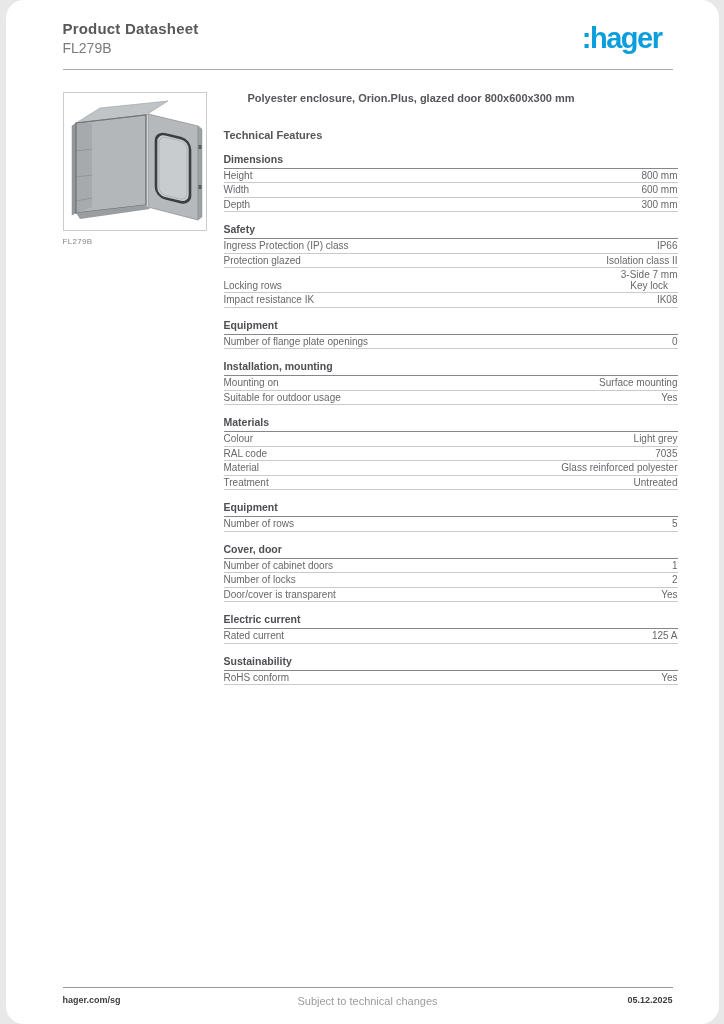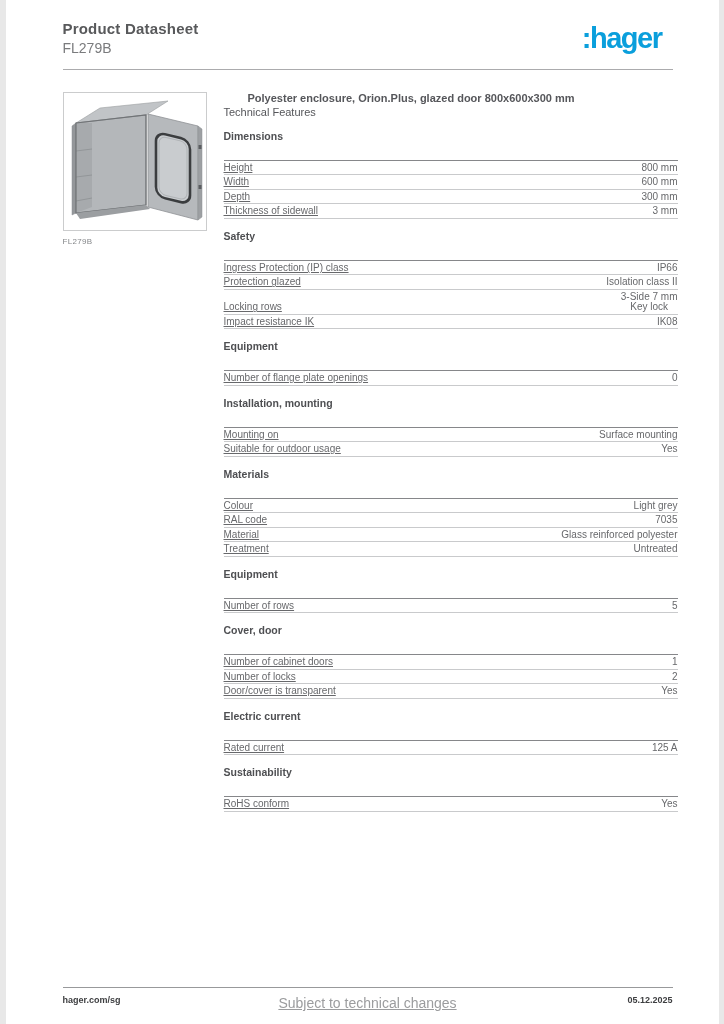--- a/index.html
+++ b/index.html
@@ -4,20 +4,21 @@
 <style>
   * { margin:0; padding:0; box-sizing:border-box; }
   html,body { background:#e8e8e8; }
   .page {
     position:relative;
     width:713px; height:1024px;
     margin:0 auto;
     background:#ffffff;
     font-family:"Liberation Sans", sans-serif;
     overflow:hidden;
+    border-radius:18px;
   }
   
   .header { position:absolute; left:57px; right:57px; top:20px; height:46px; }
   .header-title { font-size:15px; font-weight:bold; color:#58595b; letter-spacing:0.2px; }
   .header-code  { font-size:14px; color:#7a7b7d; margin-top:3px; }
   .logo {
     position:absolute; right:0; top:4px;
     font-size:29px; font-weight:bold; letter-spacing:-1.5px;
     color:#0a9fdc; line-height:1;
   }
@@ -30,44 +31,44 @@
   .image-frame {
     width:144px; height:139px;
     border:1px solid #cbcccd; background:#fff;
     display:flex; align-items:center; justify-content:center;
   }
   .image-frame svg { display:block; }
   .image-caption { margin-top:6px; font-size:8px; color:#85878a; letter-spacing:0.3px; }
   
   .specs { position:absolute; left:218px; top:92px; width:454px; }
   .product-title { font-size:11px; font-weight:bold; color:#55565a; line-height:1.25;padding-left:24px; }
-  .tech-heading  { font-size:11px; font-weight:normal; color:#55565a; }
+  .tech-heading  { font-size:11px; font-weight:bold; color:#55565a; margin-top:23px; }
   .sections { margin-top:13px; }
   .spec-section { margin-bottom:12px; }
   .spec-section-title {
     font-size:10.5px; font-weight:bold; color:#4e4f52;
-    padding-bottom:18px; line-height:11px;
+    padding-bottom:3px; line-height:11px;
     border-bottom:1px solid #86878a;
   }
   .spec-row {
     display:flex; justify-content:space-between; align-items:flex-end;
     padding:2px 0 1px;
     border-bottom:1px solid #c9cacc;
   }
   .spec-label, .spec-value { font-size:10px; color:#67686b; line-height:10.5px; }
-  .spec-label { padding-right:12px;text-decoration:underline; }
+  .spec-label { padding-right:12px; }
   .spec-value { text-align:center; white-space:pre-line; }
   
   .rule-bottom {
     position:absolute; left:57px; width:610px; top:987px;
     border-top:1px solid #98999b;
   }
   .footer { position:absolute; left:57px; width:610px; top:995px; height:14px; }
   .footer-left  { position:absolute; left:0; font-size:9px; font-weight:bold; color:#3d3e40; }
-  .footer-center{ position:absolute; left:50%; transform:translateX(-50%); font-size:14px; color:#9b9c9e;text-decoration:underline; }
+  .footer-center{ position:absolute; left:50%; transform:translateX(-50%); font-size:11px; color:#9b9c9e; }
   .footer-right { position:absolute; right:0; font-size:9px; font-weight:bold; color:#3d3e40;text-align:center; }
 </style>
 </head>
 <body>
 
 <div class="page">
 
   <div class="header">
     <div class="header-title">Product Datasheet</div>
     <div class="header-code">FL279B</div>
@@ -120,24 +121,20 @@
             <span class="spec-value">800 mm</span>
           </div>
           <div class="spec-row">
             <span class="spec-label">Width</span>
             <span class="spec-value">600 mm</span>
           </div>
           <div class="spec-row">
             <span class="spec-label">Depth</span>
             <span class="spec-value">300 mm</span>
           </div>
-          <div class="spec-row">
-            <span class="spec-label">Thickness of sidewall</span>
-            <span class="spec-value">3 mm</span>
-          </div>
         </section>
         <section class="spec-section">
           <div class="spec-section-title">Safety</div>
           <div class="spec-row">
             <span class="spec-label">Ingress Protection (IP) class</span>
             <span class="spec-value">IP66</span>
           </div>
           <div class="spec-row">
             <span class="spec-label">Protection glazed</span>
             <span class="spec-value">Isolation class II</span>

